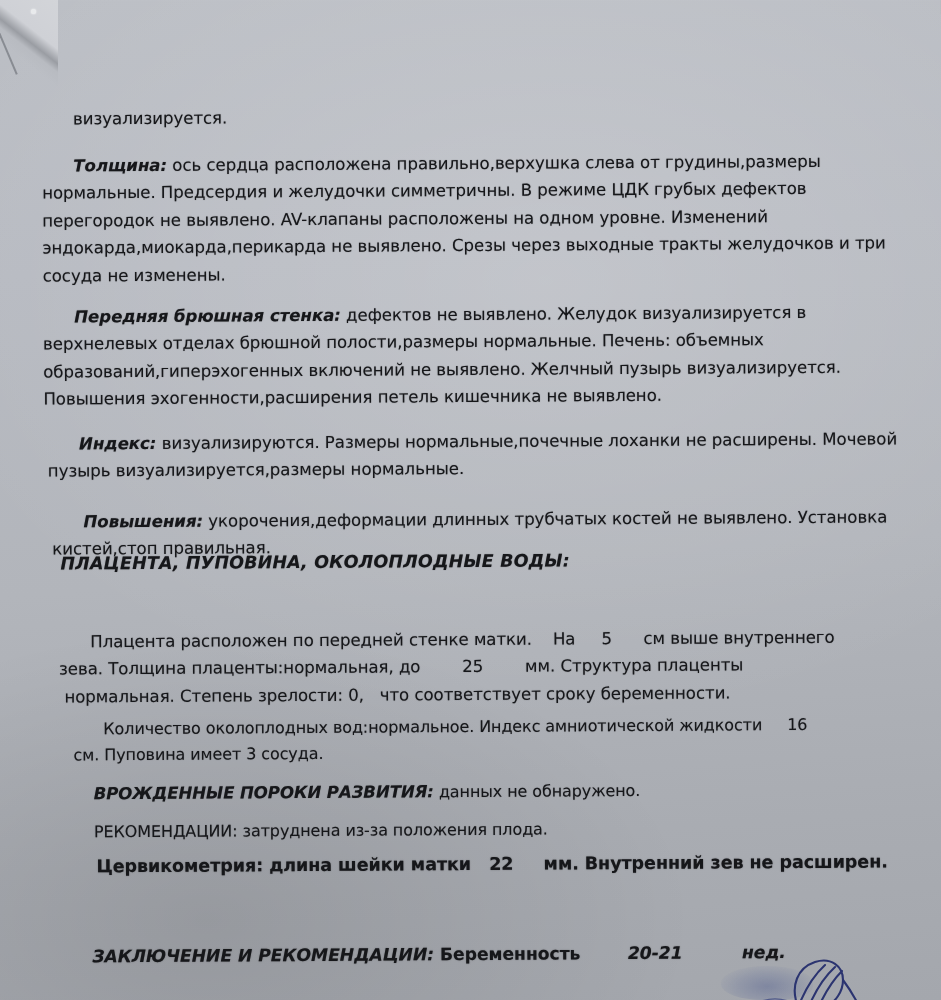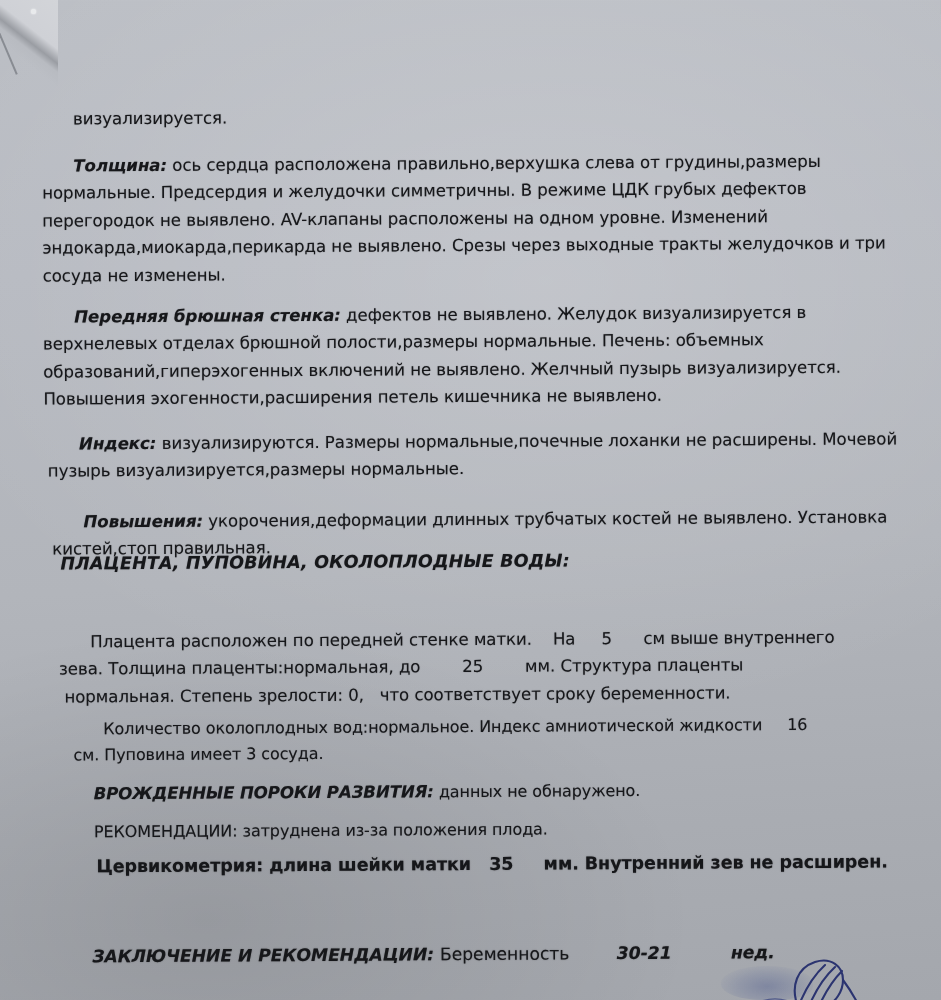--- a/index.html
+++ b/index.html
@@ -215,25 +215,25 @@
 
     <div class="blk small" style="left:62px; top:753px; width:840px;">
       <span class="lead" style="font-size:16.6px;">ВРОЖДЕННЫЕ ПОРОКИ РАЗВИТИЯ:</span><span> данных не обнаружено.</span>
     </div>
 
     <div class="blk small" style="left:62px; top:791px; width:840px;">
       <span>РЕКОМЕНДАЦИИ:</span><span> затруднена из-за положения плода.</span>
     </div>
 
     <div class="blk bold-line" style="left:58px; top:834px; width:860px;">
-      <span>Цервикометрия: длина шейки матки</span><span>&nbsp;&nbsp;&nbsp;</span><span class="num">35</span><span>&nbsp;&nbsp;&nbsp;&nbsp;&nbsp;</span><span>мм. Внутренний зев не расширен.</span>
+      <span>Цервикометрия: длина шейки матки</span><span>&nbsp;&nbsp;&nbsp;</span><span class="num">22</span><span>&nbsp;&nbsp;&nbsp;&nbsp;&nbsp;</span><span>мм. Внутренний зев не расширен.</span>
     </div>
 
     <div class="blk concl" style="left:54px; top:924px; width:870px;">
-      <span>ЗАКЛЮЧЕНИЕ И РЕКОМЕНДАЦИИ:</span><span class="norm">&nbsp;</span><span class="norm" style="font-weight:400;">Беременность</span><span>&nbsp;&nbsp;&nbsp;&nbsp;&nbsp;&nbsp;&nbsp;&nbsp;</span><span class="num">30-21</span><span>&nbsp;&nbsp;&nbsp;&nbsp;&nbsp;&nbsp;&nbsp;&nbsp;&nbsp;&nbsp;</span><span>нед.</span>
+      <span>ЗАКЛЮЧЕНИЕ И РЕКОМЕНДАЦИИ:</span><span class="norm">&nbsp;</span><span class="norm" style="font-weight:700;">Беременность</span><span>&nbsp;&nbsp;&nbsp;&nbsp;&nbsp;&nbsp;&nbsp;&nbsp;</span><span class="num">20-21</span><span>&nbsp;&nbsp;&nbsp;&nbsp;&nbsp;&nbsp;&nbsp;&nbsp;&nbsp;&nbsp;</span><span>нед.</span>
     </div>
 
   </div>
 
   <div id="stamp-smudge"></div>
   <svg id="signature" viewBox="0 0 180 70">
     <g fill="none" stroke="#2b3470" stroke-width="2.1" stroke-linecap="round" stroke-linejoin="round">
       <path d="M58 68 C 52 50, 58 32, 76 26 C 92 21, 104 30, 104 44 C 104 56, 96 66, 88 70"></path>
       <path d="M60 69 C 66 54, 74 40, 86 29"></path>
       <path d="M70 70 C 76 56, 84 42, 96 31"></path>

